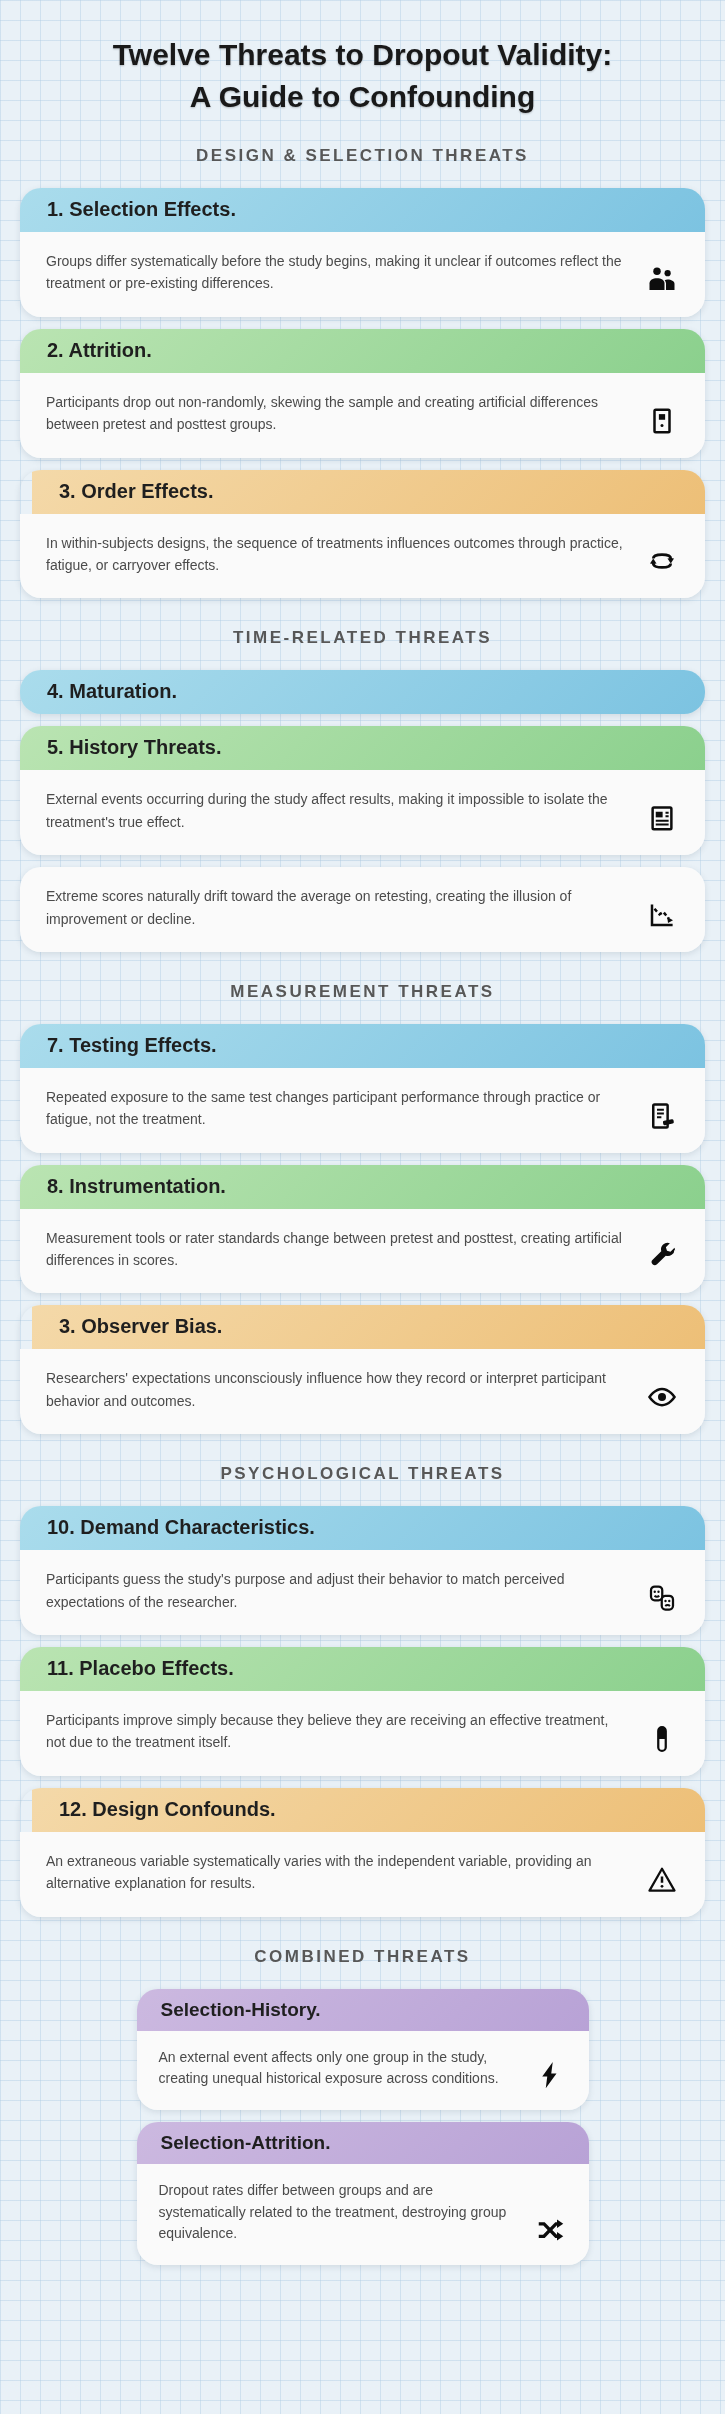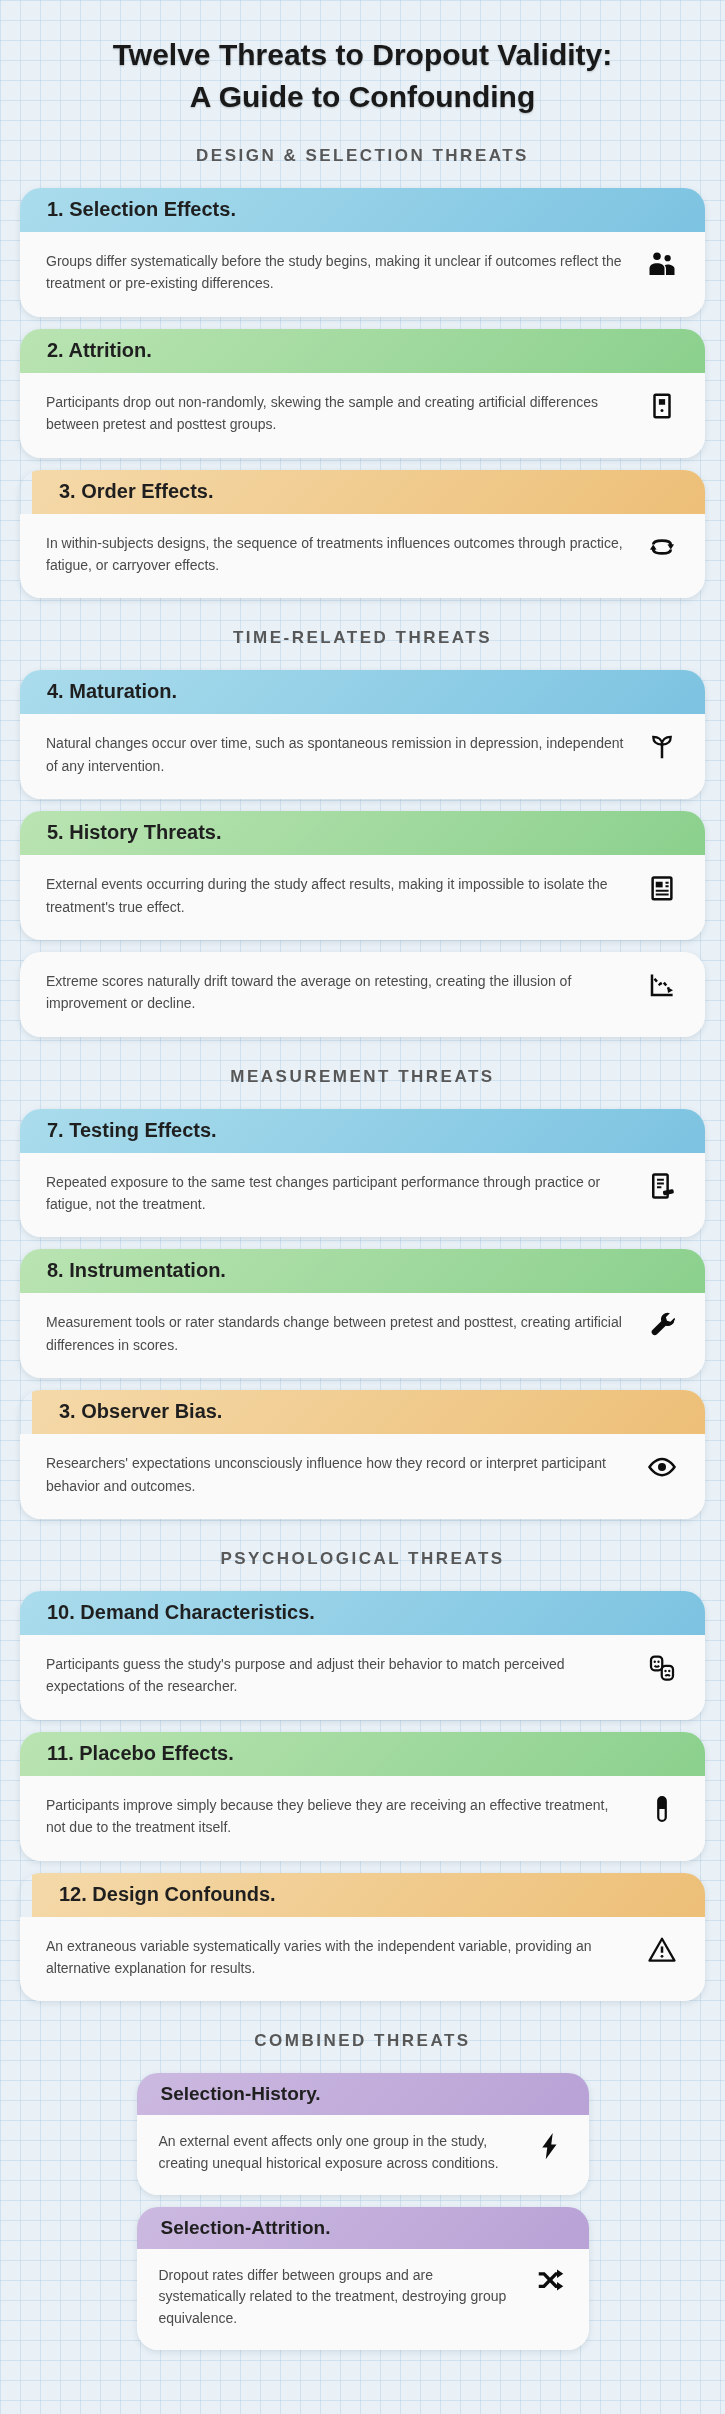--- a/index.html
+++ b/index.html
@@ -52,21 +52,21 @@
     font-weight:700;
     color:#1f1f1f;
   }
   .accent-blue   .card-header{background:linear-gradient(135deg,#aadcec 0%,#7cc3e1 100%);}
   .accent-green  .card-header{background:linear-gradient(135deg,#bae4b2 0%,#8bd08d 100%);}
   .accent-orange .card-header{background:linear-gradient(135deg,#f4d9a9 0%,#edbf77 100%);margin-left:12px;}
   .accent-purple .card-header{background:linear-gradient(135deg,#ccb9e0 0%,#b8a2d6 100%);}
   .card-body{
     background:#fafafa;
     display:flex;
-    align-items:flex-start;
+    align-items:flex-end;
     padding:18px 26px 22px;
   }
   .card-text{
     flex:1;
     margin:0 18px 0 0;
     font-size:14px;
     line-height:1.6;
     color:#4b4b4b;
   }
   .card-icon{
@@ -149,30 +149,20 @@
 </div>
   </section>
 
   <section class="section">
     <h2 class="section-heading">TIME-RELATED THREATS</h2>
     <div class="cards">
   <article class="card accent-blue">
     <header class="card-header">
       <span class="card-title">4. Maturation.</span>
     </header>
-    <div class="card-body">
-      <p class="card-text">Natural changes occur over time, such as spontaneous remission in depression, independent of any intervention.</p>
-      <span class="card-icon">
-                <svg viewBox="0 0 24 24" fill="currentColor">
-                  <path fill="none" stroke="currentColor" stroke-width="2" d="M12 21V10"></path>
-                  <path d="M12 10C12 6 9.2 3.8 5 3.8c0 4.2 2.8 6.2 7 6.2z" fill="none" stroke="currentColor" stroke-width="1.8"></path>
-                  <path d="M12 10c0-4 2.8-6.2 7-6.2 0 4.2-2.8 6.2-7 6.2z" fill="none" stroke="currentColor" stroke-width="1.8"></path>
-                </svg>
-              </span>
-    </div>
   </article>
 
   <article class="card accent-green">
     <header class="card-header">
       <span class="card-title">5. History Threats.</span>
     </header>
     <div class="card-body">
       <p class="card-text">External events occurring during the study affect results, making it impossible to isolate the treatment's true effect.</p>
       <span class="card-icon">
                 <svg viewBox="0 0 24 24" fill="currentColor">

